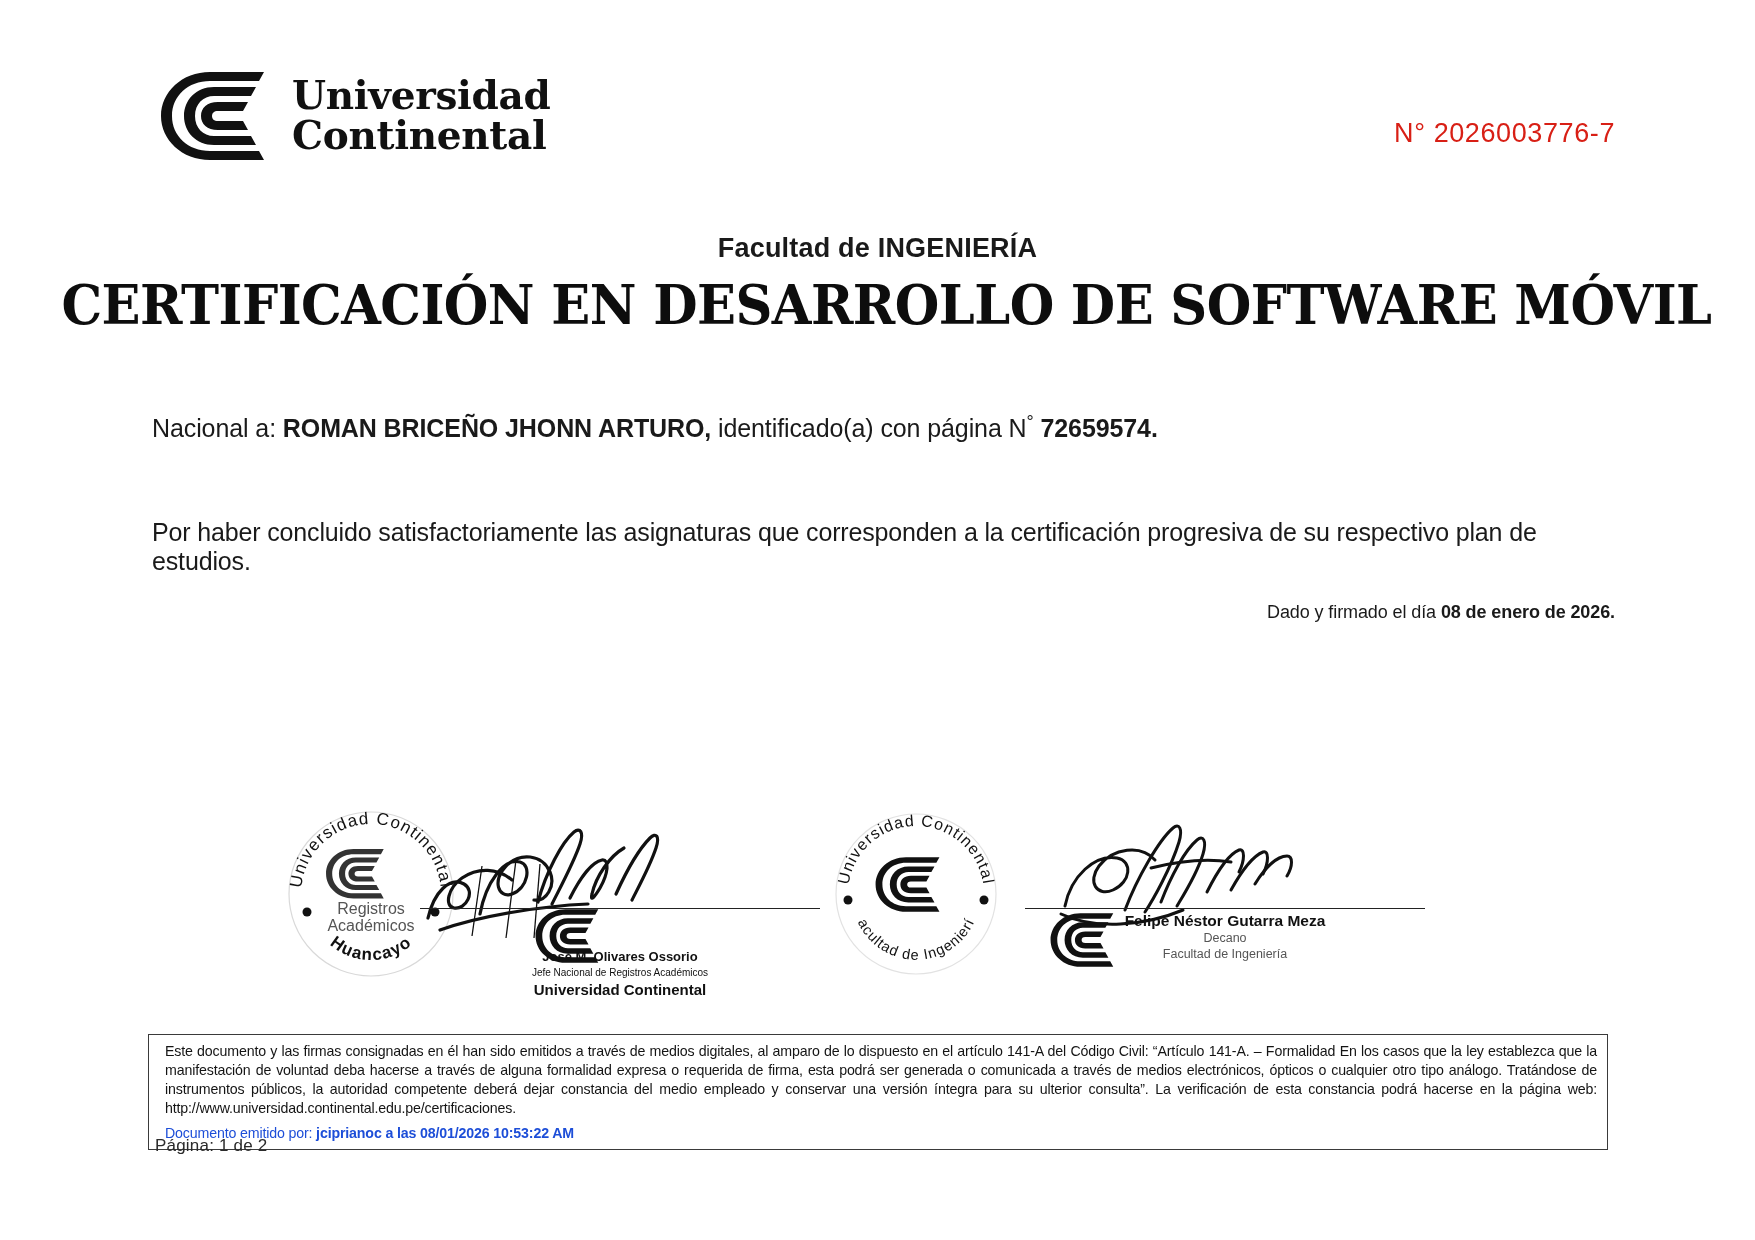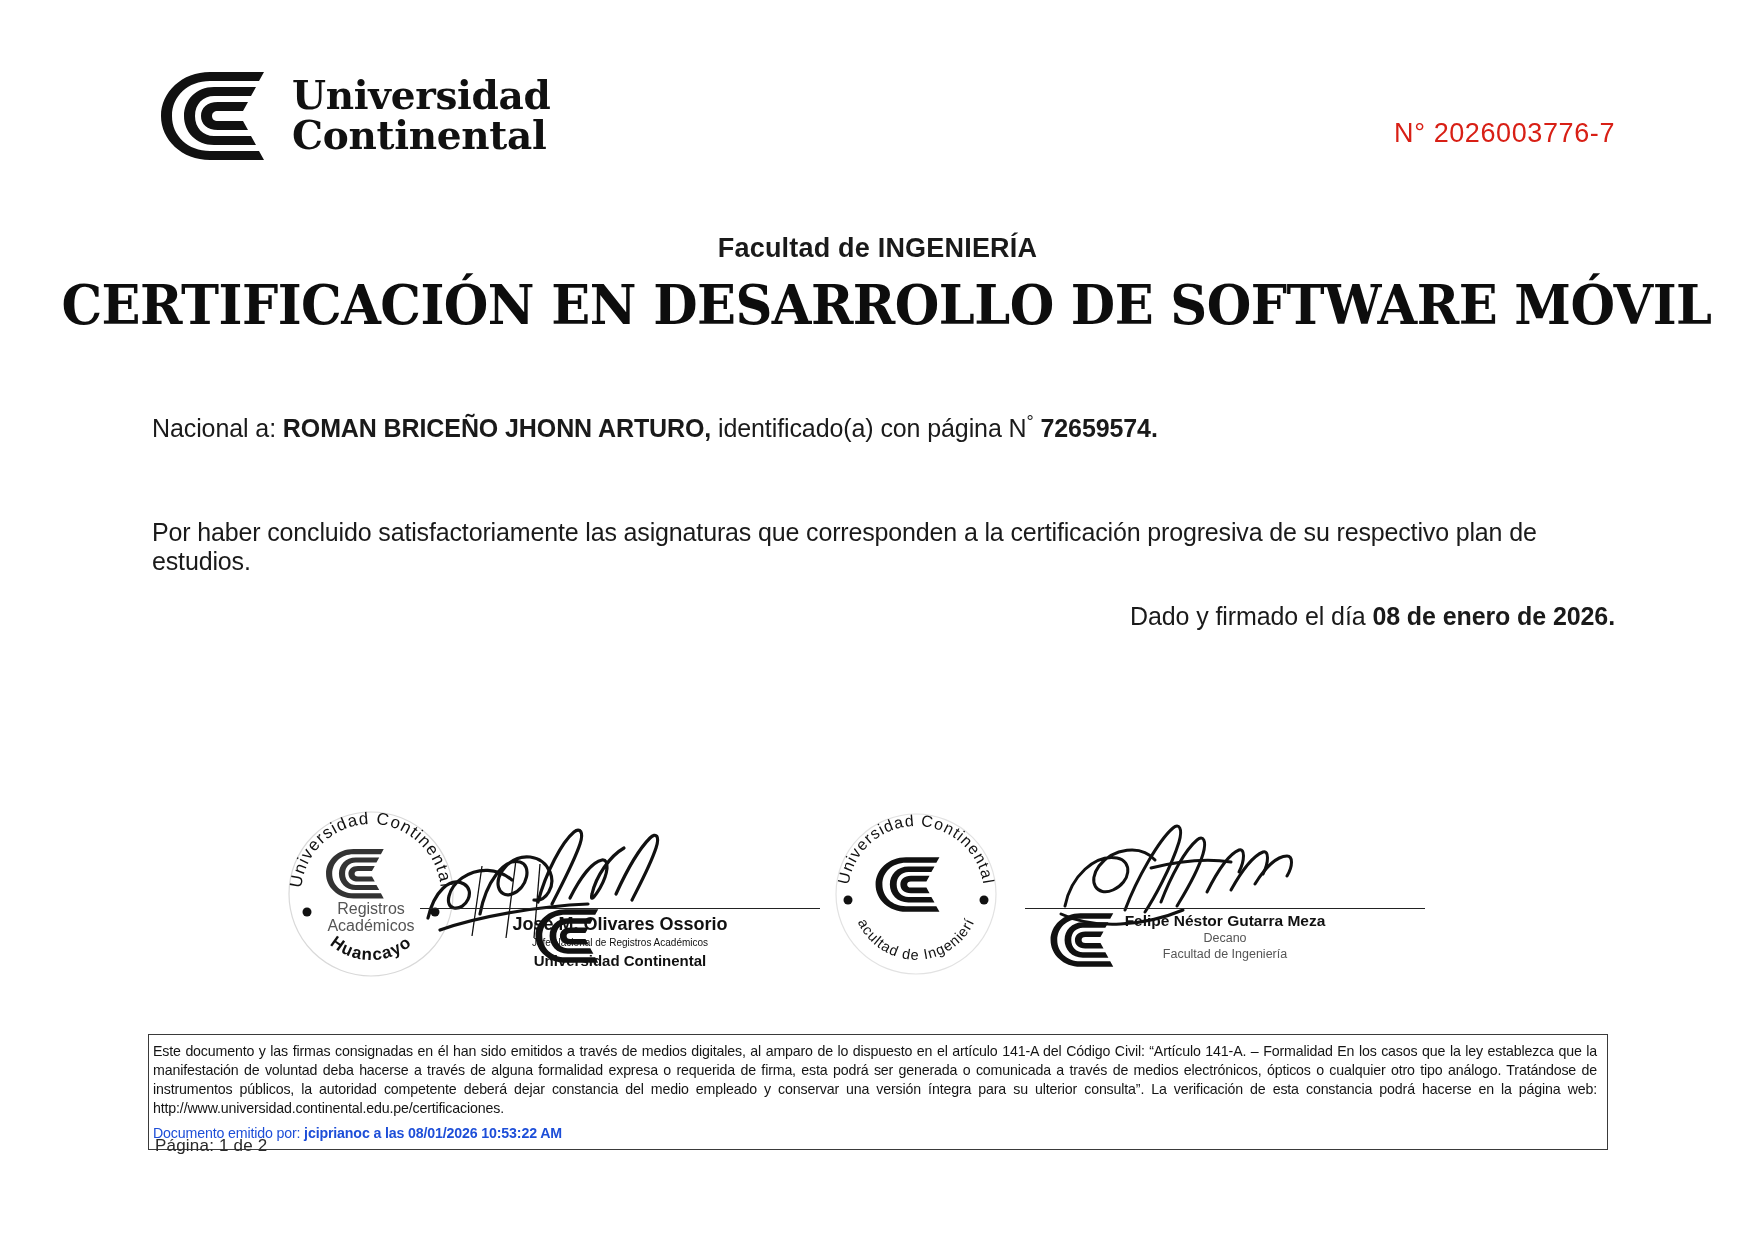--- a/index.html
+++ b/index.html
@@ -48,53 +48,53 @@
     letter-spacing: -0.6px;
     color: #0d0d0d;
     white-space: nowrap;
     transform: scaleX(0.93);
   }
 
   
   .body-text { position: absolute; left: 152px; right: 140px; }
   .line-awarded { top: 412px; font-size: 25px; letter-spacing: -0.1px; }
   .line-reason { top: 518px; font-size: 25px; letter-spacing: -0.15px; }
-  .line-date { top: 602px; font-size: 25px; text-align: right; letter-spacing: -0.1px; }
+  .line-date { top: 602px; font-size: 18px; text-align: right; letter-spacing: -0.1px; }
   .b { font-weight: 700; }
   .sup { font-size: 0.72em; vertical-align: super; }
 
   
   .sig-area { position: absolute; top: 800px; left: 0; width: 100%; height: 230px; }
   .sig-block { position: absolute; width: 560px; height: 230px; }
   .sig-left { left: 285px; }
   .sig-right { left: 800px; }
 
   .seal { position: absolute; width: 172px; height: 172px; top: 8px; left: 0; }
   .seal-right { left: 30px; }
 
   .sign-wrap { position: absolute; left: 135px; top: 0px; width: 420px; height: 200px; }
   .sign-wrap-r { left: 225px; }
   .scribble { position: absolute; top: 6px; left: 0; width: 300px; height: 140px; }
   .scribble-r { left: 30px; width: 260px; }
   .sig-rule { position: absolute; top: 108px; left: 0; width: 400px; height: 1px; background: #222; }
   .sig-rule-r { width: 400px; }
   .sig-names { position: absolute; top: 112px; left: 0; width: 400px; text-align: center; }
-  .sig-name { font-size: 18px; font-weight: 700; line-height: 1.35; color: #111; }
+  .sig-name { font-size: 13px; font-weight: 700; line-height: 1.35; color: #111; margin-top: 36px; }
   .sig-role { font-size: 10px; line-height: 1.35; color: #111; }
   .sig-org { font-size: 15px; font-weight: 700; line-height: 1.4; color: #111; }
   .sig-role-muted { font-size: 12.5px; color: #555; line-height: 1.3; }
   .sig-name-r { font-size: 15.5px; font-weight: 700; color: #111; }
   .small-logo { position: absolute; width: 72px; height: 56px; top: 108px; left: 110px; }
   .small-logo-r { left: 20px; top: 112px; }
 
   
   .legal-box {
     position: absolute; left: 148px; top: 1034px; width: 1460px;
     border: 1px solid #3a3a3a;
-    padding: 7px 10px 6px 4px;
+    padding: 7px 10px 6px 16px;
   }
   .legal-par {
     font-size: 14.2px; line-height: 1.33; color: #141414;
     text-align: justify; letter-spacing: -0.15px;
   }
   .legal-emitted {
     font-size: 14.2px; line-height: 1.35; margin-top: 6px; color: #1d4ed8;
     letter-spacing: -0.15px;
   }
   .legal-emitted .b { font-weight: 700; }

